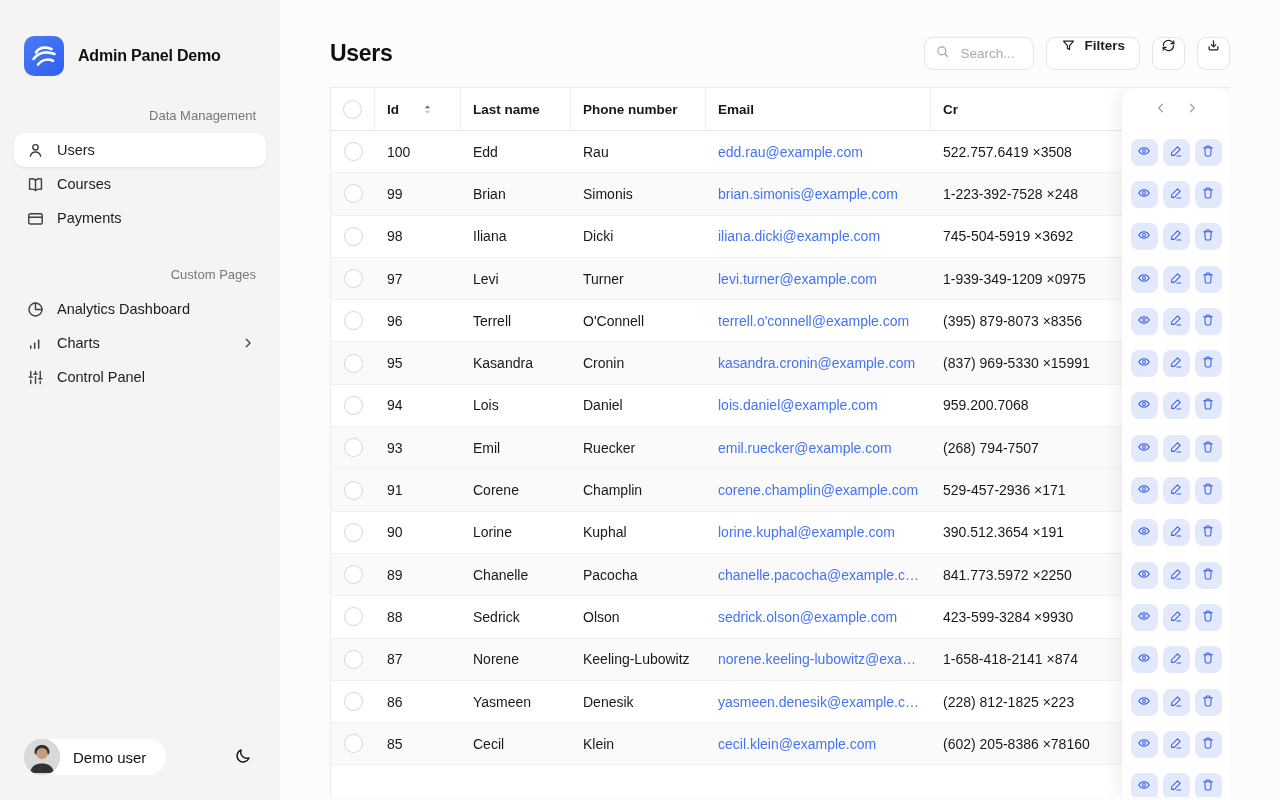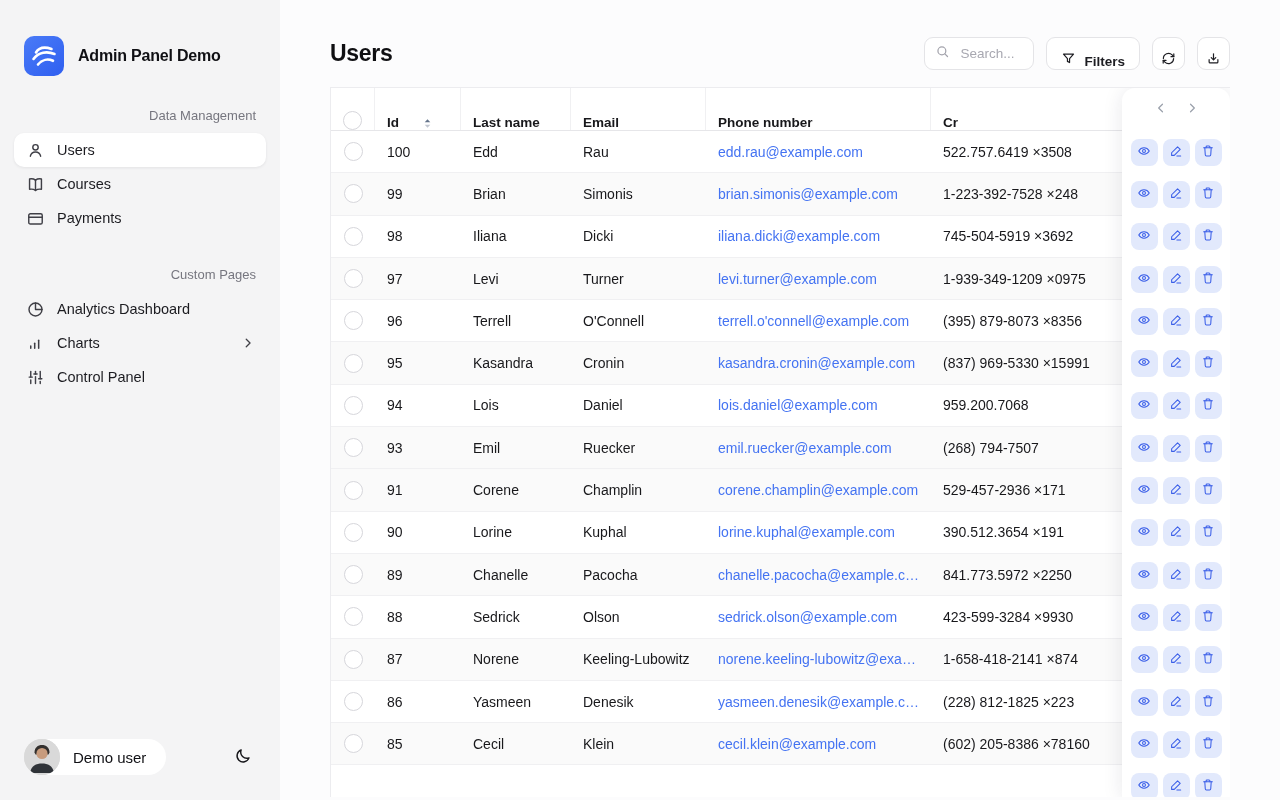--- a/index.html
+++ b/index.html
@@ -38,32 +38,32 @@
   .page-header { display:flex; align-items:center; justify-content:space-between; padding-top:37px; }
   .page-title { font-size:23px; font-weight:700; color:#0f0f12; letter-spacing:-.3px; }
   .controls { display:flex; align-items:center; gap:12px; }
   .search-box { width:110px; height:33px; border:1px solid #e4e4e7; border-radius:9px; background:#fff;
     display:flex; align-items:center; gap:10px; padding:0 10px; color:#a3a3ac; }
   .search-box svg { width:15px; height:15px; flex:0 0 auto; }
   .search-box input { border:none; outline:none; width:100%; font-size:13.5px; color:#18181b;
     font-family:"Liberation Sans", sans-serif; background:transparent; }
   .search-box input::placeholder { color:#a8a8b1; }
   .btn { height:33px; border:1px solid #e4e4e7; border-radius:9px; background:#fff;
-    display:flex; align-items:flex-end; justify-content:center; cursor:pointer; color:#1d1d22; }
+    display:flex; align-items:flex-start; justify-content:center; cursor:pointer; color:#1d1d22; }
   .btn.filters { gap:8px; padding:0 14px; font-size:13.5px; font-weight:600; font-family:"Liberation Sans", sans-serif; }
   .btn.icon-only { width:33px; }
   .btn svg { width:15px; height:15px; }
 
   
   :root { --cols: 44px 86px 110px 135px 225px 180px auto; --row-h:42.3px; }
   .table-wrap { position:relative; margin-top:17px; height:710px; overflow:hidden;
     background:#fff; border-top:1px solid #ececef; border-left:1px solid #ececef; }
   .thead { display:grid; grid-template-columns:var(--cols); height:43px; background:#fff;
     border-bottom:1px solid #e6e6e9; }
-  .th { display:flex; align-items:flex-end; gap:22px; padding:0 12px; font-size:13.5px; font-weight:700;
+  .th { display:flex; align-items:center; gap:22px; padding:0 12px; font-size:13.5px; font-weight:700;
     color:#18181b; border-right:1px solid #f0f0f2; overflow:hidden; white-space:nowrap; }
   .th.center { justify-content:center; padding:0; }
   .th:last-child { border-right:none; }
   .sort-icon { display:flex; cursor:pointer; }
 
   .trow { display:grid; grid-template-columns:var(--cols); height:var(--row-h); align-items:center;
     background:#fff; border-bottom:1px solid #f0f0f2; }
   .trow.alt { background:#fafafa; }
   .td { padding:0 12px; font-size:14px; color:#18181b; white-space:nowrap; overflow:hidden; }
   .td.center { display:flex; justify-content:center; padding:0; }
@@ -248,22 +248,22 @@
       <div class="th">
         <span>Id</span>
         <span class="sort-icon">
           <svg width="13" height="13" viewBox="0 0 14 14">
             <path d="M4 5.6 7 2.4l3 3.2z" fill="#64748b"></path>
             <path d="M4 8.4 7 11.6l3-3.2z" fill="#c2c7d1"></path>
           </svg>
         </span>
       </div>
       <div class="th">Last name</div>
+      <div class="th">Phone number</div>
       <div class="th">Email</div>
-      <div class="th">Phone number</div>
       <div class="th">Cr</div>
     </div>
 
     <div id="table-body">
   <div class="trow">
     <div class="td center">
       <span class="checkbox"></span>
     </div>
     <div class="td">100</div>
     <div class="td">Edd</div>

